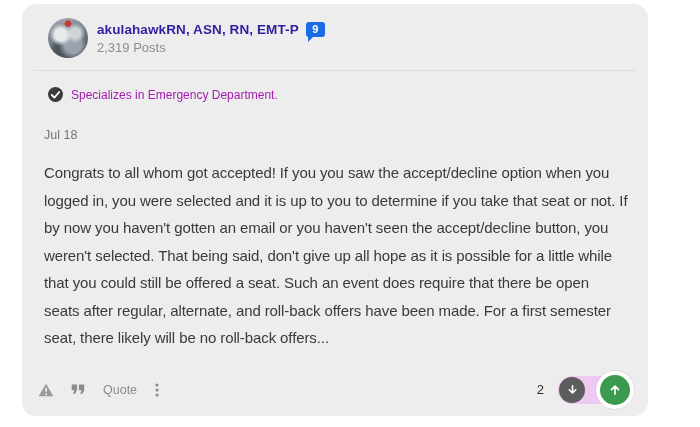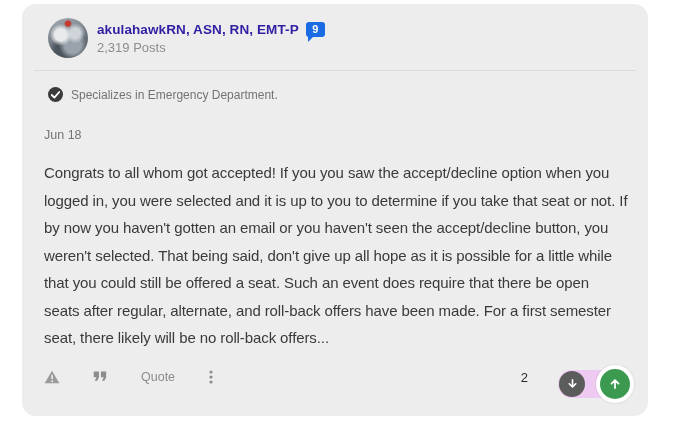--- a/index.html
+++ b/index.html
@@ -31,28 +31,28 @@
     display:flex;align-items:center;justify-content:center;padding:0 4px;}
   .badge::after{content:"";position:absolute;left:2px;bottom:-5px;width:0;height:0;
     border:3px solid transparent;border-top-color:var(--badge-bg);
     border-left-color:var(--badge-bg);}
   .post-count{margin-top:3px;font-size:13px;color:var(--muted);}
   .divider{height:1px;background:var(--divider);margin:12px 12px 0;}
   
   .specialty{display:flex;align-items:center;margin-top:16px;padding:0 22px 0 26px;}
   .check-icon{width:15px;height:15px;border-radius:50%;background:var(--check-bg);
     display:flex;align-items:center;justify-content:center;flex:0 0 15px;}
-  .specialty-text{margin-left:8px;font-size:12px;color:#737373;}
+  .specialty-text{margin-left:8px;font-size:12px;color:#a21caf;}
   
   .post-date{margin-top:26px;padding:0 22px;font-size:12.5px;color:#757575;}
   .post-body{margin-top:17px;padding:0 20px 0 22px;font-size:15px;line-height:27.5px;
     color:var(--body-text);letter-spacing:-0.1px;}
   
-  .toolbar{margin-top:18px;padding:0 14px 0 22px;display:flex;align-items:flex-start;
-    height:40px;gap:16px;}
+  .toolbar{margin-top:18px;padding:0 14px 0 16px;display:flex;align-items:center;
+    height:40px;}
   .tool{display:flex;align-items:center;justify-content:center;cursor:pointer;
     background:none;border:none;}
   .quote-label{margin-left:16px;font-size:12.5px;color:var(--icon-gray);cursor:pointer;}
   .kebab{margin-left:18px;}
   .spacer{flex:1;}
   .reaction-count{font-size:13px;color:#2b2b2b;margin-right:14px;}
   .vote-pill{position:relative;width:66px;height:28px;border-radius:14px;
     background:var(--pill-bg);margin-right:10px;}
   .vote-btn{position:absolute;border:none;border-radius:50%;cursor:pointer;
     display:flex;align-items:center;justify-content:center;padding:0;}
@@ -85,21 +85,21 @@
 
   <div class="specialty">
     <span class="check-icon">
       <svg class="icon-svg" width="9" height="8" viewBox="0 0 12 10">
         <polyline points="1,5 4.5,8.5 11,1" fill="none" stroke="#ffffff" stroke-width="2.4" stroke-linecap="round" stroke-linejoin="round"></polyline>
       </svg>
     </span>
     <span class="specialty-text">Specializes in Emergency Department.</span>
   </div>
 
-  <div class="post-date">Jun 18</div>
+  <div class="post-date">Jul 18</div>
 
   <div class="post-body">Congrats to all whom got accepted! If you you saw the accept/decline option when you logged in, you were selected and it is up to you to determine if you take that seat or not. If by now you haven't gotten an email or you haven't seen the accept/decline button, you weren't selected. That being said, don't give up all hope as it is possible for a little while that you could still be offered a seat. Such an event does require that there be open seats after regular, alternate, and roll-back offers have been made. For a first semester seat, there likely will be no roll-back offers...</div>
 
   <div class="toolbar">
     <button class="tool" title="">
       <svg class="icon-svg" width="16" height="14" viewBox="0 0 24 21">
         <path d="M12 1 L23 20 H1 Z" fill="#9a9a9a"></path>
         <rect x="11" y="7" width="2.4" height="7" rx="1.2" fill="#ededed"></rect>
         <circle cx="12.2" cy="17" r="1.5" fill="#ededed"></circle>
       </svg>

